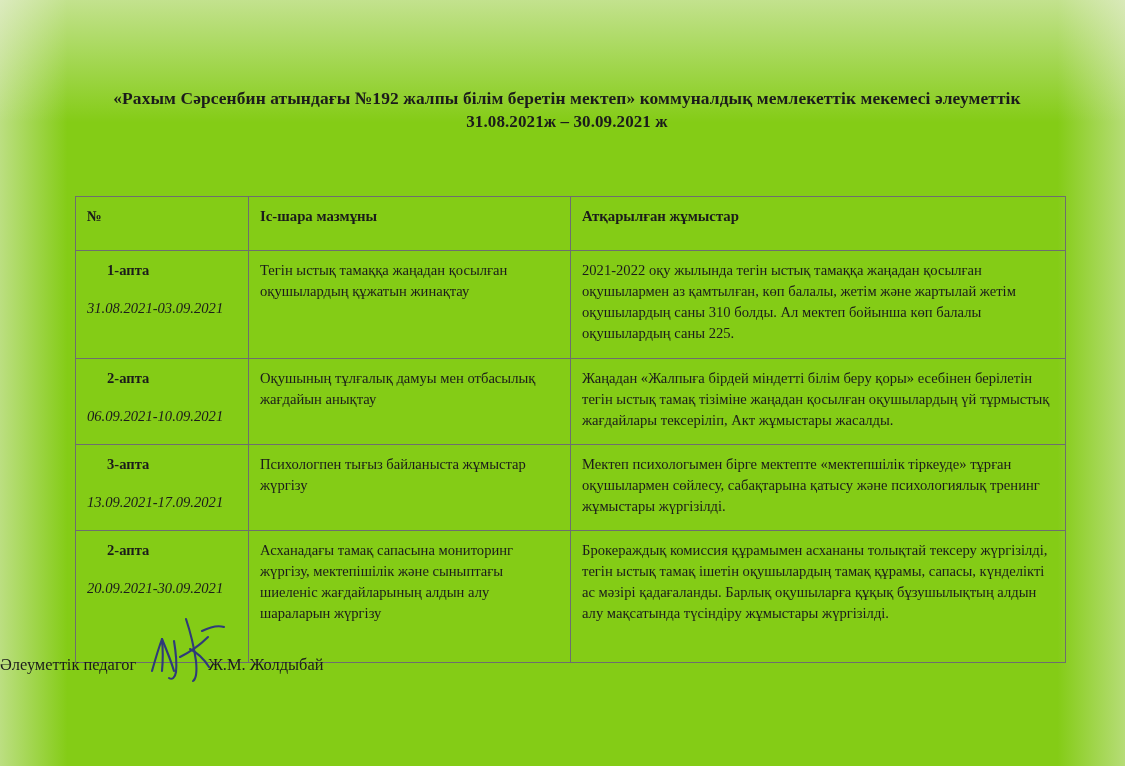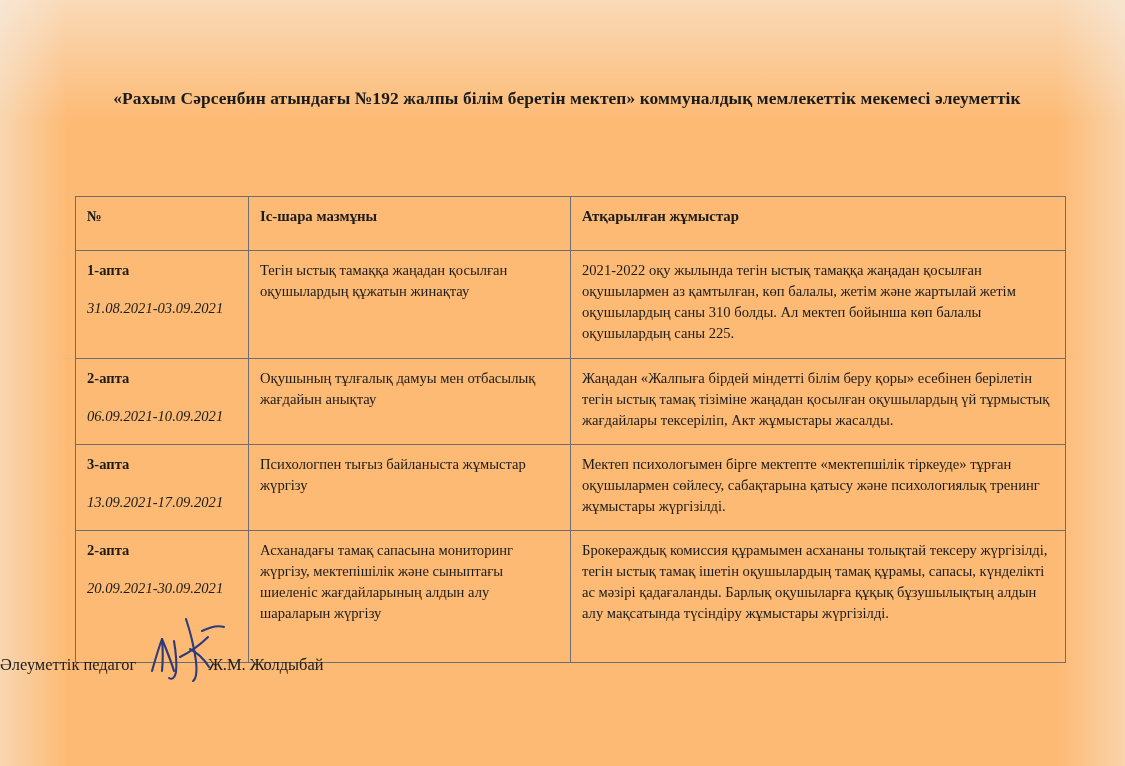--- a/index.html
+++ b/index.html
@@ -11,21 +11,21 @@
     width: 1125px;
     height: 766px;
     font-family: "Liberation Serif", "DejaVu Serif", serif;
     color: #1b1b1b;
     position: relative;
     overflow: hidden;
   }
   .page {
     position: absolute;
     inset: 0;
-    background: #fdba74;
+    background: #84cc16;
   }
   
   .paper-tint {
     position: absolute;
     inset: 0;
     background:
       linear-gradient(to bottom, rgba(246,244,240,0.55) 0%, rgba(255,255,255,0) 16%),
       linear-gradient(to right, rgba(243,241,236,0.5) 0%, rgba(255,255,255,0) 6%, rgba(255,255,255,0) 94%, rgba(243,241,236,0.45) 100%);
     pointer-events: none;
   }
@@ -77,20 +77,21 @@
     height: 34px;
   }
   col.c-num   { width: 173px; }
   col.c-desc  { width: 322px; }
   col.c-work  { width: 495px; }
 
   .cell-week {
     font-weight: bold;
     display: block;
     margin-bottom: 17px;
+    margin-left: 20px;
   }
   .cell-dates {
     display: block;
     font-weight: normal;
     font-style: italic;
   }
   .cell-num { height: 88px; }
   .justified { text-align: justify; text-justify: inter-word; }
 
   .row1 td { height: 88px; }
@@ -121,20 +122,21 @@
   }
 </style>
 </head>
 <body>
 
 <div class="page">
   <div class="paper-tint"></div>
 
   <div class="title-block">
     <span class="title-line">«Рахым Сәрсенбин атындағы №192 жалпы білім беретін мектеп» коммуналдық мемлекеттік мекемесі әлеуметтік</span>
+    <span class="title-dates">31.08.2021ж – 30.09.2021 ж</span>
   </div>
 
   <table class="report">
     <colgroup>
       <col class="c-num">
       <col class="c-desc">
       <col class="c-work">
     </colgroup>
     <thead>
       <tr>

